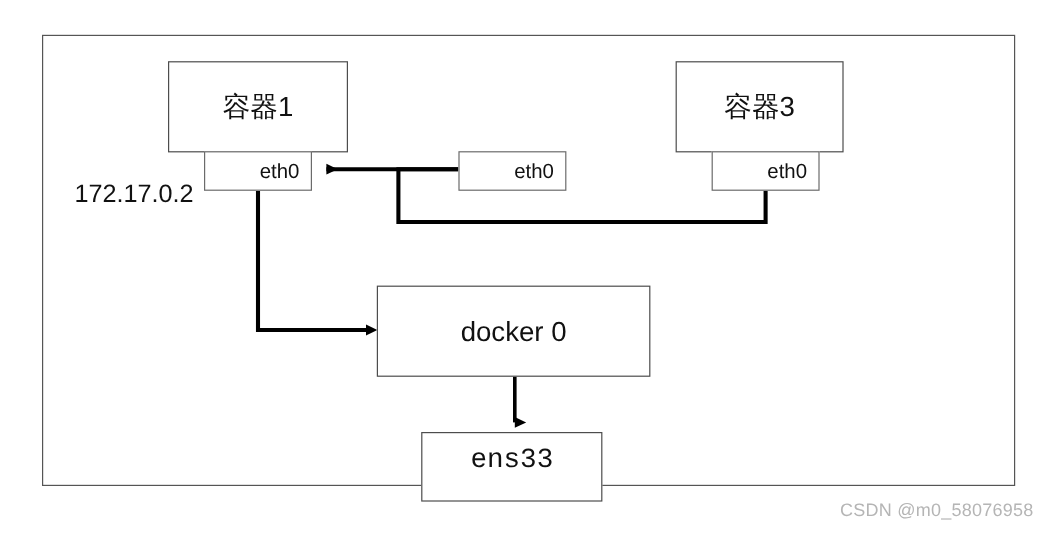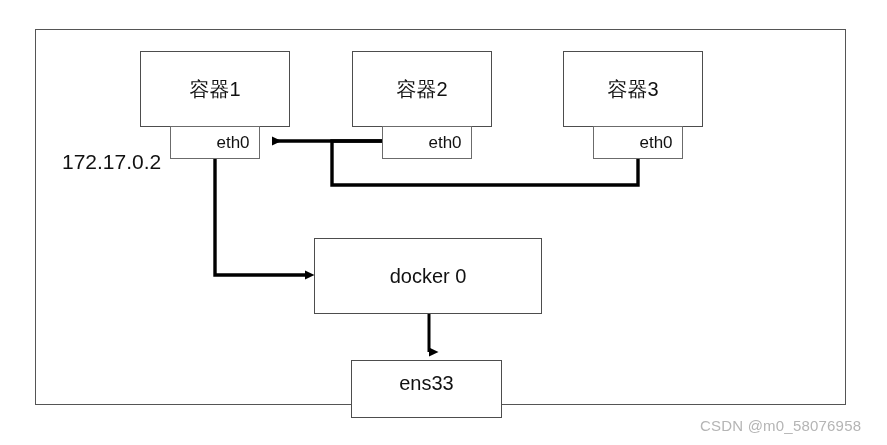--- a/index.html
+++ b/index.html
@@ -31,21 +31,21 @@
   }
   .node-box {
     position: absolute;
     box-sizing: border-box;
     background: #ffffff;
     border: 1px solid #4d4d4d;
     display: flex;
     align-items: center;
     justify-content: center;
     color: #111111;
-    font-size: 20px;
+    font-size: 23px;
     line-height: 1;
     white-space: nowrap;
   }
   .node-box.eth {
     font-size: 17px;
     border: 1px solid #6b6b6b;
     padding-left: 36px;
   }
   .plain-label {
     position: absolute;
@@ -118,39 +118,36 @@
     </g>
   </svg>
 
   <div class="node-box" id="node-container1" style="left:140px; top:51px; width:150px; height:76px;">
     <span>容器1</span>
   </div>
   <div class="node-box eth" id="node-eth0-1" style="left:170px; top:126px; width:90px; height:33px;">
     <span>eth0</span>
   </div>
 
-  <div class="node-box" id="node-container2" style="left:352px; top:51px; width:140px; height:76px;">
-    <span>容器2</span>
-  </div>
   <div class="node-box eth" id="node-eth0-2" style="left:382px; top:126px; width:90px; height:33px;">
     <span>eth0</span>
   </div>
 
   <div class="node-box" id="node-container3" style="left:563px; top:51px; width:140px; height:76px;">
     <span>容器3</span>
   </div>
   <div class="node-box eth" id="node-eth0-3" style="left:593px; top:126px; width:90px; height:33px;">
     <span>eth0</span>
   </div>
 
   <div class="node-box" id="node-docker0" style="left:314px; top:238px; width:228px; height:76px;">
     <span>docker 0</span>
   </div>
 
   <div class="node-box" id="node-ens33" style="left:351px; top:360px; width:151px; height:58px;">
-    <span style="position:relative; top:-6px;">ens33</span>
+    <span style="position:relative; top:-6px;font-family:Liberation Mono, monospace;">ens33</span>
   </div>
 
   <div class="plain-label" id="label-ip" style="left:62px; top:151px;">172.17.0.2</div>
 
   <div id="watermark">CSDN @m0_58076958</div>
 
 </div>
 
 </body></html>

